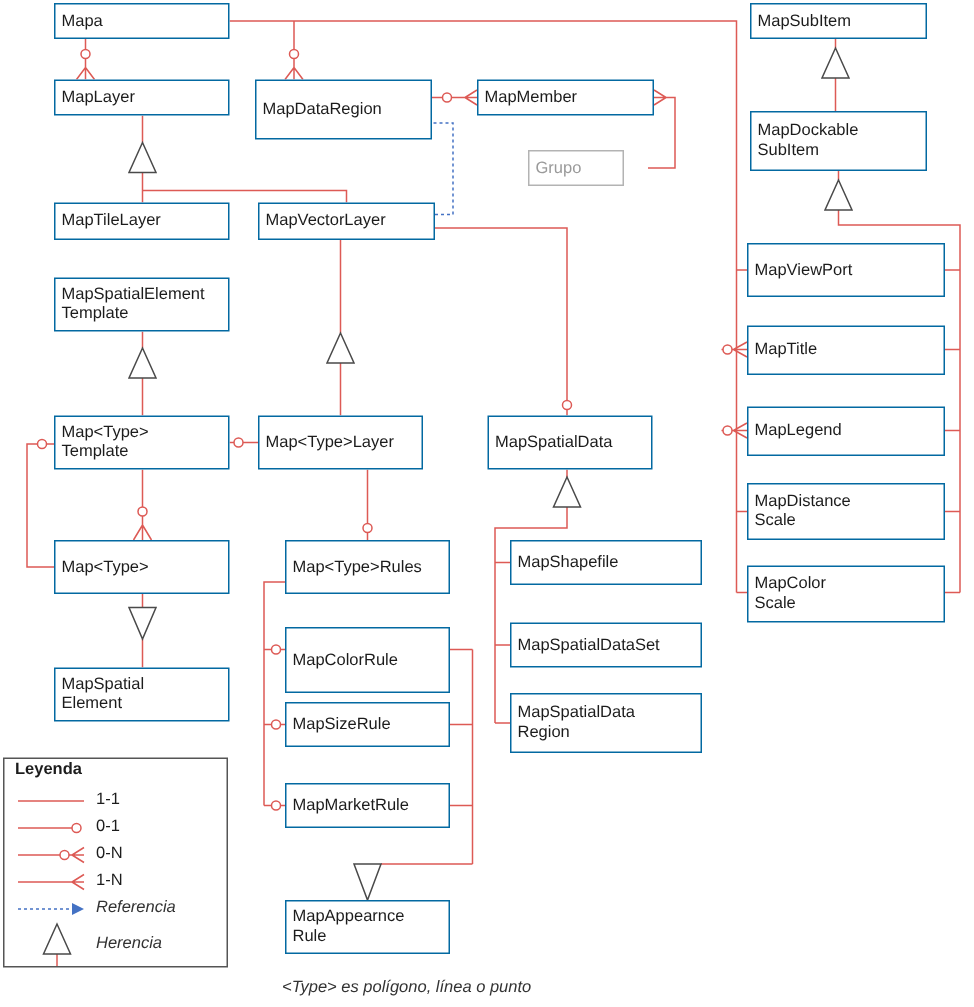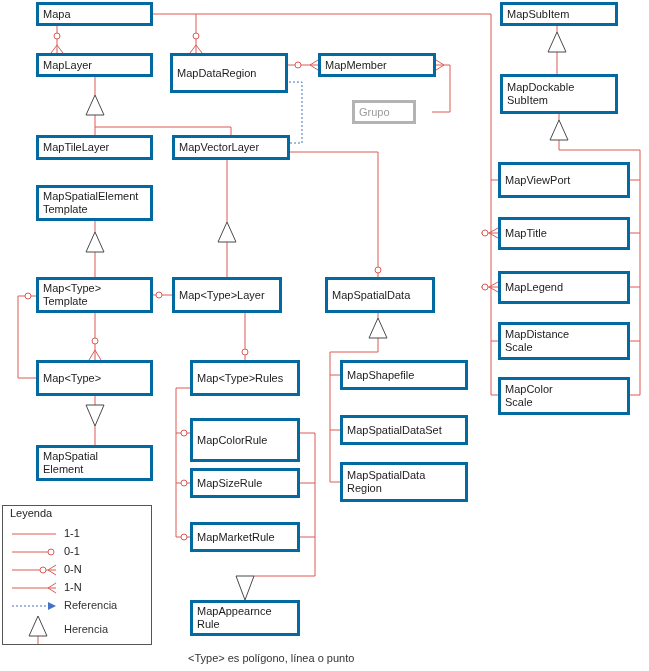--- a/index.html
+++ b/index.html
@@ -1,26 +1,26 @@
 <!DOCTYPE html>
 <html><head>
 <meta charset="utf-8">
 <style>
   *{margin:0;padding:0;box-sizing:border-box}
   body{background:#fff}
   .stage{position:relative;width:649px;height:671px;background:#fff;
          font-family:"Liberation Sans",sans-serif;font-size:11px;color:#1c1c1c;overflow:hidden}
   .wires{position:absolute;left:0;top:0;z-index:0}
-  .node{position:absolute;background:#fff;border:3px solid #0369a1;display:flex;align-items:center;
+  .node{position:absolute;background:#fff;border:1px solid #0369a1;display:flex;align-items:center;
         padding:0 4px;line-height:13px;white-space:pre-line;z-index:2}
   .node.gray{border-color:#b3b3b3;color:#9a9a9a}
   .legendbox{position:absolute;left:2px;top:505px;width:150px;height:140px;border:1px solid #555;background:none;z-index:1}
   .lbl{position:absolute;line-height:13px;z-index:3;white-space:nowrap}
-  .b{font-weight:normal}
-  .i{color:#333}
+  .b{font-weight:bold}
+  .i{font-style:italic;color:#333}
   svg .red path{stroke:#dd5a55;fill:none;stroke-width:1}
   svg circle{stroke:#dd5a55;fill:#fff;stroke-width:1}
   svg .blue path{stroke:#4472c4;fill:none;stroke-width:1;stroke-dasharray:2,2}
   svg .bluefill{fill:#4472c4;stroke:none}
   svg .tris path,svg path.tris{fill:#fff;stroke:#4a4a4a;stroke-width:1}
 </style>
 </head>
 <body>
 
 <div class="stage">

